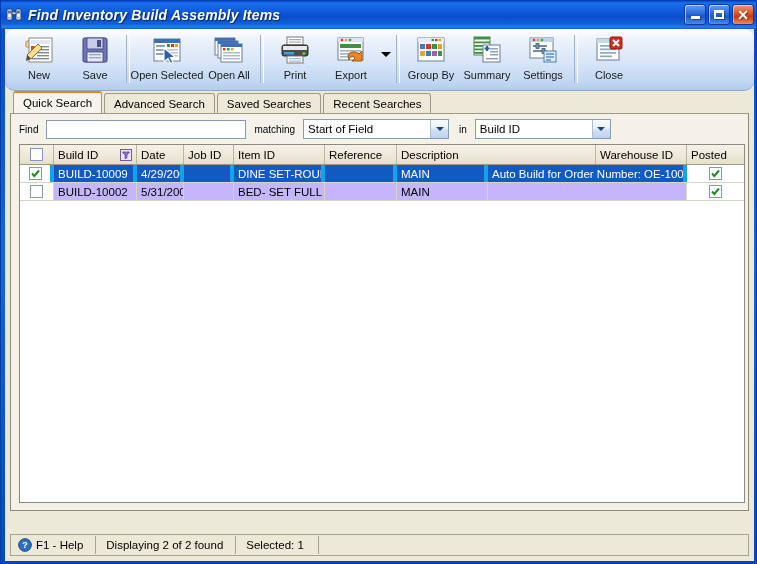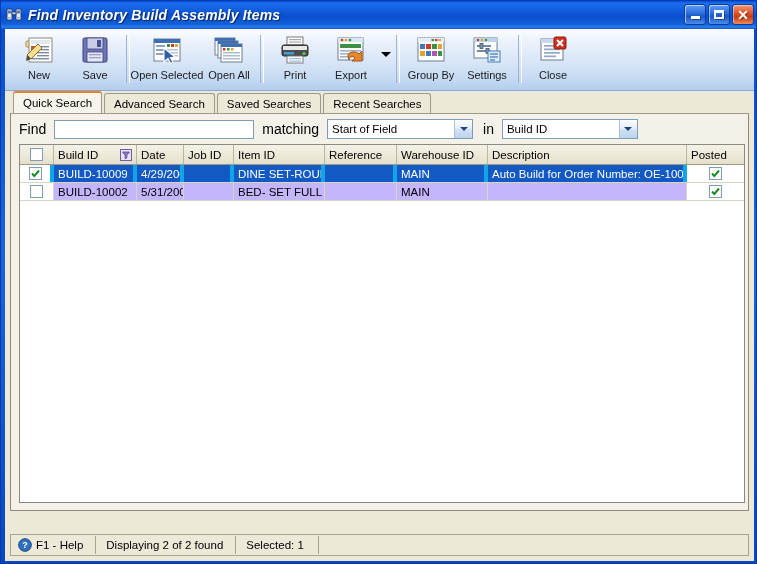--- a/index.html
+++ b/index.html
@@ -113,20 +113,21 @@
   
   .toolbar {
     position: relative;
     height: 62px;
     background: linear-gradient(to bottom, #fdfefe 0%, #eaf1fb 22%, #d6e4f7 58%, #c3d8f2 84%, #b4cdee 100%);
     border-bottom: 1px solid #8ba9cf;
     display: flex;
     align-items: flex-start;
     padding: 4px 0 0 6px;
     box-sizing: border-box;
+    border-radius: 10px;
   }
   .tbtn {
     width: 56px;
     height: 54px;
     display: flex;
     flex-direction: column;
     align-items: center;
     justify-content: flex-start;
     cursor: default;
     flex: 0 0 auto;
@@ -217,21 +218,21 @@
   }
 
   
   .searchrow {
     display: flex;
     align-items: center;
     height: 30px;
     padding: 0 8px;
     box-sizing: border-box;
   }
-  .lbl { font-size: 14px; color: #000; white-space: nowrap; }
+  .lbl { font-size: 10px; color: #000; white-space: nowrap; }
   .txtinput {
     height: 19px;
     border: 1px solid #7f9db9;
     background: #ffffff;
     box-sizing: border-box;
     margin: 0 8px;
     padding: 0 3px;
     font-size: 11.5px;
     font-family: "Liberation Sans", sans-serif;
     color: #000;
@@ -573,20 +574,41 @@
           <rect x="17" y="10" width="5" height="5" fill="#3f8f46"></rect>
           <rect x="23" y="10" width="4" height="5" fill="#e0a62c"></rect>
           <rect x="5" y="17" width="5" height="5" fill="#e0a62c"></rect>
           <rect x="11" y="17" width="5" height="5" fill="#4477c0"></rect>
           <rect x="17" y="17" width="5" height="5" fill="#a45bb0"></rect>
           <rect x="23" y="17" width="4" height="5" fill="#3f8f46"></rect>
         </svg>
         <span class="tbtn-label">Group By</span>
       </div>
 
+      <div class="tbtn">
+        <svg class="tbtn-icon" viewBox="0 0 32 32">
+          <rect x="3" y="3" width="16" height="18" fill="#ffffff" stroke="#3f8f46" stroke-width="1"></rect>
+          <g fill="#3f8f46">
+            <rect x="3" y="3" width="16" height="2.5"></rect>
+            <rect x="3" y="7.5" width="16" height="1.8"></rect>
+            <rect x="3" y="11" width="16" height="1.8"></rect>
+            <rect x="3" y="14.5" width="16" height="1.8"></rect>
+            <rect x="3" y="18" width="16" height="1.8"></rect>
+          </g>
+          <rect x="12" y="11" width="17" height="17" fill="#ffffff" stroke="#6e7c91" stroke-width="1"></rect>
+          <g fill="#8fa3bb">
+            <rect x="19" y="14" width="8" height="1.5"></rect>
+              <rect x="19" y="17" width="8" height="1.5"></rect>
+            <rect x="19" y="20" width="8" height="1.5"></rect>
+              <rect x="15" y="24" width="12" height="1.5"></rect>
+          </g>
+          <path d="M13.5 14.5 h5 M16 12 v5" stroke="#2f5fa8" stroke-width="2.2"></path>
+        </svg>
+        <span class="tbtn-label">Summary</span>
+      </div>
 
       <div class="tbtn">
         <svg class="tbtn-icon" viewBox="0 0 32 32">
           <rect x="3" y="4" width="23" height="20" fill="#ffffff" stroke="#6e7c91" stroke-width="1"></rect>
           <rect x="3" y="4" width="23" height="4" fill="#bcd3ec"></rect>
           <circle cx="7" cy="6" r="1.2" fill="#cc3b2a"></circle>
           <circle cx="11" cy="6" r="1.2" fill="#e0a62c"></circle>
           <circle cx="15" cy="6" r="1.2" fill="#3f8f46"></circle>
           <g stroke="#4d6b8f" stroke-width="1.6">
             <path d="M6 12 h14"></path>
@@ -677,25 +699,25 @@
           </div>
           <div class="gh w-job">
             <span>Job ID</span>
           </div>
           <div class="gh w-item">
             <span>Item ID</span>
           </div>
           <div class="gh w-ref">
             <span>Reference</span>
           </div>
+          <div class="gh w-desc">
+            <span>Description</span>
+          </div>
           <div class="gh w-wh">
             <span>Warehouse ID</span>
-          </div>
-          <div class="gh w-desc">
-            <span>Description</span>
           </div>
           <div class="gh w-post" style="border-right:none;">
             <span>Posted</span>
           </div>
         </div>
 
         <div class="grow sel">
           <div class="gc cb w-cb">
             <span class="chk">
               <svg width="9" height="9" viewBox="0 0 9 9">

